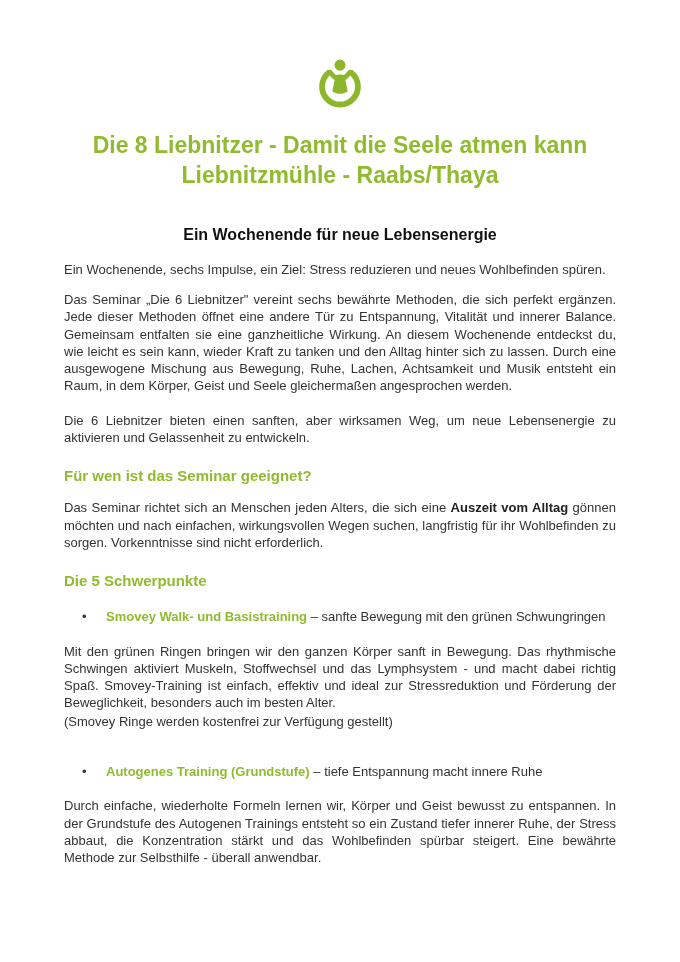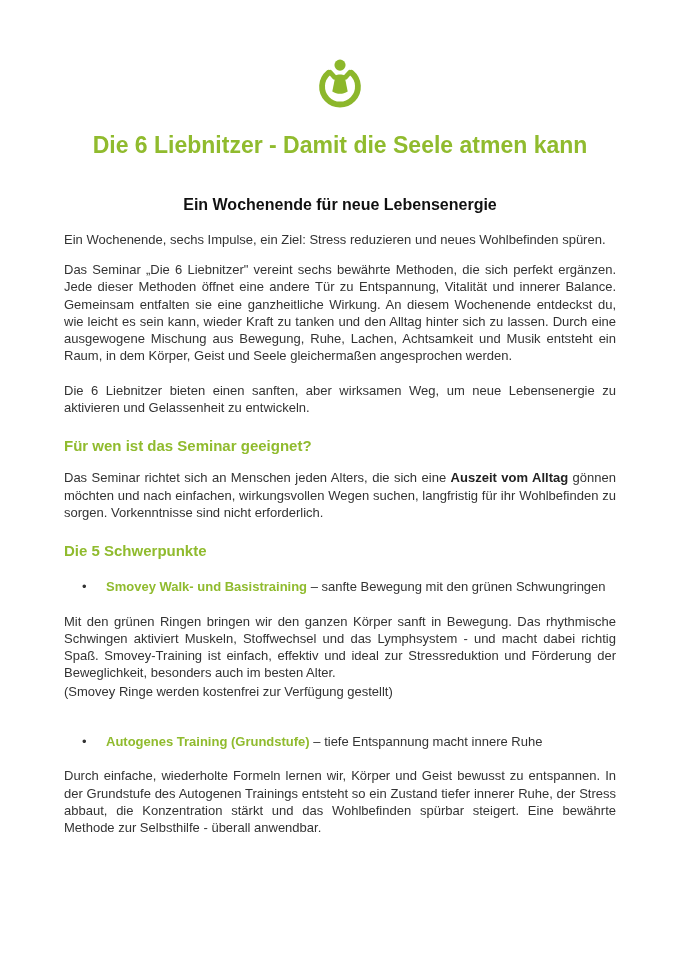--- a/index.html
+++ b/index.html
@@ -92,21 +92,22 @@
     <svg width="54" height="52" viewBox="0 0 60 58" aria-hidden="true">
       <path d="M 42.9 17.7 A 20 20 0 1 1 17.1 17.7" fill="none" stroke="#8cb72b" stroke-width="6.5" stroke-linecap="round"></path>
       <circle cx="30" cy="9" r="6.2" fill="#8cb72b"></circle>
       <path d="M 23.8 22.5 L 19 17" fill="none" stroke="#8cb72b" stroke-width="5.4" stroke-linecap="round"></path>
       <path d="M 36.2 22.5 L 41 17" fill="none" stroke="#8cb72b" stroke-width="5.4" stroke-linecap="round"></path>
       <path d="M 25 20.5 C 27.5 19.2 32.5 19.2 35 20.5 L 38.6 38.5 C 33 42 27 42 21.4 38.5 Z" fill="#8cb72b"></path>
     </svg>
   </div>
 
   <h1 class="title">
-    <span>Die 6 Liebnitzer - Damit die Seele atmen kann</span><br>
+    <span>Die 8 Liebnitzer - Damit die Seele atmen kann</span><br>
+    <span>Liebnitzmühle - Raabs/Thaya</span>
   </h1>
 
   <h2 class="subtitle">
     <br>
     <span>Ein Wochenende für neue Lebensenergie</span>
   </h2>
 
   <p class="intro">Ein Wochenende, sechs Impulse, ein Ziel: Stress reduzieren und neues Wohlbefinden spüren.</p>
 
   <p class="para">Das Seminar „Die 6 Liebnitzer" vereint sechs bewährte Methoden, die sich perfekt ergänzen. Jede dieser Methoden öffnet eine andere Tür zu Entspannung, Vitalität und innerer Balance. Gemeinsam entfalten sie eine ganzheitliche Wirkung. An diesem Wochenende entdeckst du, wie leicht es sein kann, wieder Kraft zu tanken und den Alltag hinter sich zu lassen. Durch eine ausgewogene Mischung aus Bewegung, Ruhe, Lachen, Achtsamkeit und Musik entsteht ein Raum, in dem Körper, Geist und Seele gleichermaßen angesprochen werden.</p>

